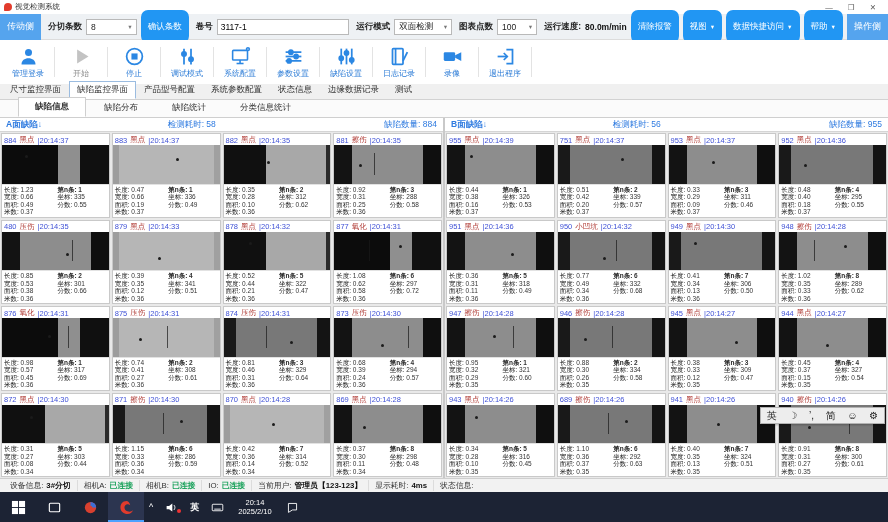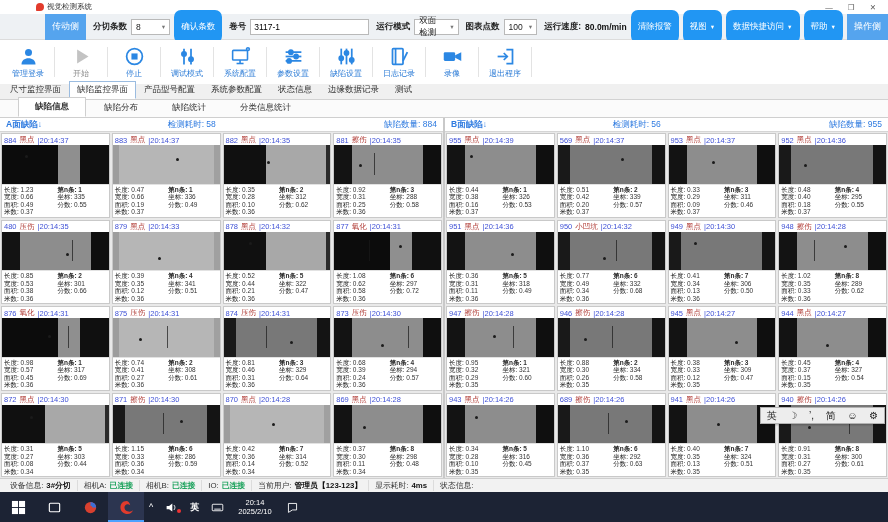--- a/index.html
+++ b/index.html
@@ -1,29 +1,29 @@
 <!DOCTYPE html>
 <html><head>
 <meta charset="utf-8">
 <style>
   html,body{margin:0;padding:0;background:#888;}
   *{box-sizing:border-box;-webkit-font-smoothing:antialiased;}
   .app{width:888px;height:522px;position:relative;overflow:hidden;display:flex;flex-direction:column;
        font-family:"Liberation Sans","DejaVu Sans",sans-serif;background:#fff;color:#222;}
 
   
-  .titlebar{height:14px;background:#fff;display:flex;align-items:center;padding:0 4px;flex:0 0 14px;margin-left:32px;}
+  .titlebar{height:14px;background:#fff;display:flex;align-items:center;padding:0 4px;flex:0 0 14px;}
   .logo{width:8px;height:8px;border-radius:50% 50% 50% 10%;background:#e23b2c;margin-right:3px;flex:0 0 8px;}
   .title-text{font-size:7.5px;color:#333;}
   .win-controls{margin-left:auto;display:flex;gap:0;}
   .win-btn{width:22px;text-align:center;font-size:7.5px;color:#555;cursor:pointer;line-height:13px;}
 
   
   .toolbar1{height:26px;flex:0 0 26px;background:#eef1f4;border-bottom:1px solid #dcdcdc;
-            display:flex;align-items:center;gap:4px;font-size:8.5px;padding-left:45px;}
+            display:flex;align-items:center;gap:4px;font-size:8.5px;}
   .side-btn{height:26px;background:#55a4ee;color:#fff;display:flex;align-items:center;padding:0 7px;
             font-size:9px;cursor:pointer;flex:0 0 auto;}
   .tb1-label{font-weight:bold;color:#222;margin-left:3px;white-space:nowrap;}
   .combo{background:#fff;border:1px solid #b9b9b9;height:16px;display:flex;align-items:center;
          padding:0 3px 0 4px;cursor:pointer;}
   .combo .arr{color:#777;font-size:5.5px;margin-left:5px;}
   .txt-input{height:16px;border:1px solid #b9b9b9;font-size:8.5px;padding:0 3px;width:148px;
              font-family:"Liberation Sans","DejaVu Sans",sans-serif;}
   .btn-blue{background:#2196f3;color:#fff;border:none;padding:0 7px;height:33px;font-size:8.5px;
             cursor:pointer;display:flex;align-items:center;gap:3px;border-radius:7px;white-space:nowrap;
@@ -709,21 +709,21 @@
               </div>
               <div class="ci-r">
                 <div class="r1"><span class="lab">第n条:</span><span> 1</span></div>
                 <div><span class="lab">坐标:</span><span> 326</span></div>
                 <div><span class="lab">分数:</span><span> 0.53</span></div>
               </div>
             </div>
           </div>
           <div class="cell">
             <div class="cell-head">
-              <span class="cid">569</span>
+              <span class="cid">751</span>
               <span class="ctype">黑点</span>
               <span class="ctime">|20:14:37</span>
             </div>
             <div class="cell-img p5">
               <i class="speck" style="left: 59%; top: 33%;"></i>
             </div>
             <div class="cell-info">
               <div class="ci-l">
                 <div><span class="lab">长度:</span><span> 0.51</span></div>
                 <div><span class="lab">宽度:</span><span> 0.42</span></div>

